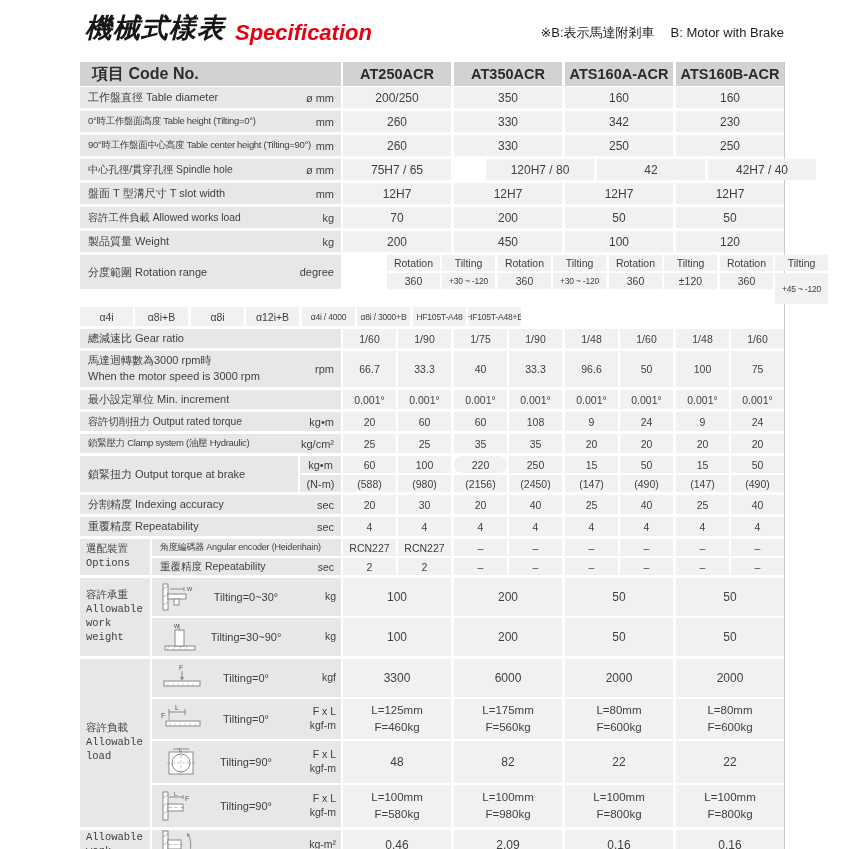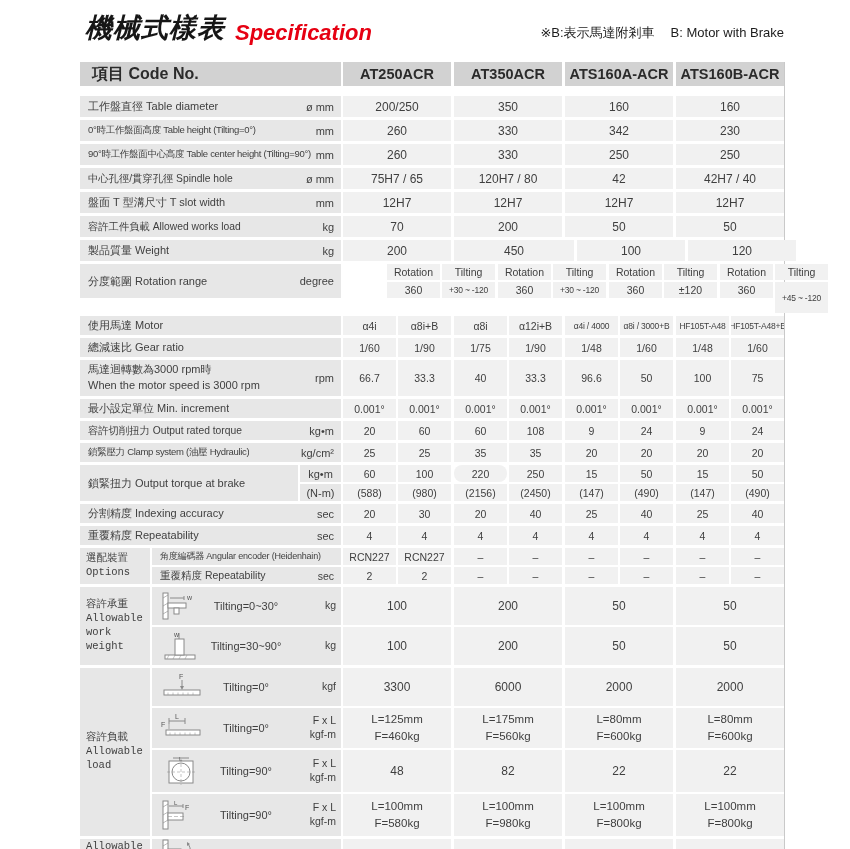--- a/index.html
+++ b/index.html
@@ -41,21 +41,21 @@
 </head>
 <body>
 
 <div class="page">
   <div class="titlebar">
     <span class="title-zh">機械式樣表</span>
     <span class="title-en">Specification</span>
     <span class="note"><span>※B:表示馬達附剎車</span><span class="note-en">B: Motor with Brake</span></span>
   </div>
   <div id="spec-table">
-      <div class="r" style="margin-bottom: 10px;">
+      <div class="r" style="margin-bottom: 1px;">
         <div class="c hd hd-item" style="width: 261px; height: 24px; margin-right: 2px;">項目 Code No.</div>
         <div class="c hd" style="width: 108px; height: 24px; margin-right: 3px;">AT250ACR</div>
         <div class="c hd" style="width: 108px; height: 24px; margin-right: 3px;">AT350ACR</div>
         <div class="c hd" style="width: 108px; height: 24px; margin-right: 3px;">ATS160A-ACR</div>
         <div class="c hd" style="width: 108px; height: 24px;">ATS160B-ACR</div>
       </div>
       <div class="r" style="margin-bottom: 3px;">
         <div class="c lab" style="width: 261px; height: 21px; margin-right: 2px;">
           <span class="lt">工作盤直徑 Table diameter</span>
           <span class="u">ø mm</span>
@@ -84,21 +84,21 @@
         <div class="c " style="width: 108px; height: 21px; margin-right: 3px;">330</div>
         <div class="c " style="width: 108px; height: 21px; margin-right: 3px;">250</div>
         <div class="c " style="width: 108px; height: 21px;">250</div>
       </div>
       <div class="r" style="margin-bottom: 3px;">
         <div class="c lab" style="width: 261px; height: 21px; margin-right: 2px;">
           <span class="lt f10">中心孔徑/貫穿孔徑 Spindle hole</span>
           <span class="u">ø mm</span>
         </div>
         <div class="c " style="width: 108px; height: 21px; margin-right: 3px;">75H7 / 65</div>
-        <div class="c " style="width: 108px; height: 21px; margin-right: 3px;">120H7 / 80</div>
+        <div class="c " style="width: 108px; height: 21px; margin-right: 3px; margin-left: 32px;">120H7 / 80</div>
         <div class="c " style="width: 108px; height: 21px; margin-right: 3px;">42</div>
         <div class="c " style="width: 108px; height: 21px;">42H7 / 40</div>
       </div>
       <div class="r" style="margin-bottom: 3px;">
         <div class="c lab" style="width: 261px; height: 21px; margin-right: 2px;">
           <span class="lt">盤面 T 型溝尺寸 T slot width</span>
           <span class="u">mm</span>
         </div>
         <div class="c " style="width: 108px; height: 21px; margin-right: 3px;">12H7</div>
         <div class="c " style="width: 108px; height: 21px; margin-right: 3px;">12H7</div>
@@ -114,21 +114,21 @@
         <div class="c " style="width: 108px; height: 21px; margin-right: 3px;">200</div>
         <div class="c " style="width: 108px; height: 21px; margin-right: 3px;">50</div>
         <div class="c " style="width: 108px; height: 21px;">50</div>
       </div>
       <div class="r" style="margin-bottom: 3px;">
         <div class="c lab" style="width: 261px; height: 21px; margin-right: 2px;">
           <span class="lt">製品質量 Weight</span>
           <span class="u">kg</span>
         </div>
         <div class="c " style="width: 108px; height: 21px; margin-right: 3px;">200</div>
-        <div class="c " style="width: 120px; height: 21px; margin-right: 3px;">450</div>
+        <div class="c " style="width: 108px; height: 21px; margin-right: 3px;">450</div>
         <div class="c " style="width: 108px; height: 21px; margin-right: 3px;">100</div>
         <div class="c " style="width: 108px; height: 21px;">120</div>
       </div>
       <div class="r" style="margin-bottom: 3px; gap: 44px;">
         <div class="c lab" style="width: 261px; height: 34px; margin-right: 2px;">
           <span class="lt">分度範圍 Rotation range</span>
           <span class="u">degree</span>
         </div>
         <div class="col">
           <div class="r" style="margin-bottom: 2px;">
@@ -147,23 +147,20 @@
             <div class="c half " style="width: 53px; height: 16px; margin-right: 2px;">360</div>
             <div class="c half tiny" style="width: 53px; height: 16px; margin-right: 3px;">+30 ~ -120</div>
             <div class="c half " style="width: 53px; height: 16px; margin-right: 2px;">360</div>
             <div class="c half " style="width: 53px; height: 16px; margin-right: 3px;">±120</div>
             <div class="c half " style="width: 53px; height: 16px; margin-right: 2px;">360</div>
             <div class="c half tiny" style="width: 53px; height: 31px;">+45 ~ -120</div>
           </div>
         </div>
       </div>
       <div class="r" style="margin-bottom: 3px;">
-        <div class="c lab" style="width: 261px; height: 19px; margin-right: 2px;">
-          <span class="lt">使用馬達 Motor</span>
-        </div>
         <div class="c half " style="width: 53px; height: 19px; margin-right: 2px;">α4i</div>
         <div class="c half " style="width: 53px; height: 19px; margin-right: 3px;">α8i+B</div>
         <div class="c half " style="width: 53px; height: 19px; margin-right: 2px;">α8i</div>
         <div class="c half " style="width: 53px; height: 19px; margin-right: 3px;">α12i+B</div>
         <div class="c half tiny" style="width: 53px; height: 19px; margin-right: 2px;">α4i / 4000</div>
         <div class="c half tiny" style="width: 53px; height: 19px; margin-right: 3px;">α8i / 3000+B</div>
         <div class="c half tiny" style="width: 53px; height: 19px; margin-right: 2px;">HF105T-A48</div>
         <div class="c half tiny" style="width: 53px; height: 19px;">HF105T-A48+B</div>
       </div>
       <div class="r" style="margin-bottom: 3px;">

